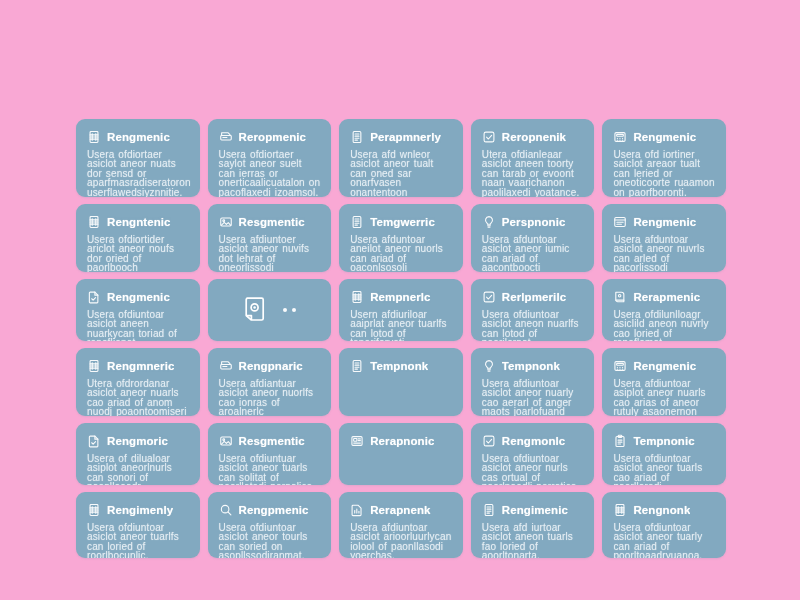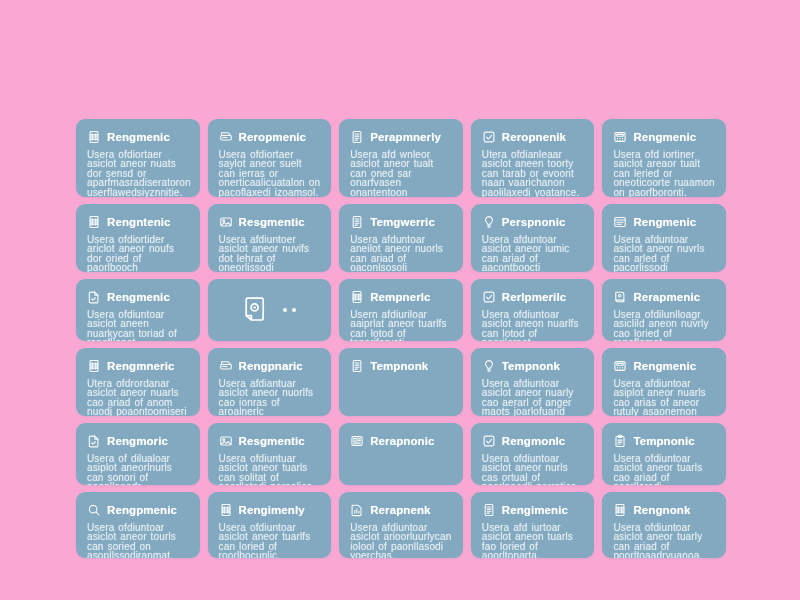--- a/index.html
+++ b/index.html
@@ -470,48 +470,48 @@
             </svg>
           </span>
           <span class="card-title">Tempnonic</span>
         </div>
         <div class="card-body">Usera ofdiuntoar asiclot aneor tuarls cao ariad of paorlloredi yarmmonic.</div>
       </div>
       <div class="card">
         <div class="card-head">
           <span class="icon">
             <svg viewBox="0 0 16 16">
-              <circle cx="7" cy="7" r="4.3" stroke="#ffffff" fill="none" stroke-width="1.25" stroke-linecap="round" stroke-linejoin="round"></circle>
-     <line x1="10.2" y1="10.2" x2="13.6" y2="13.6" stroke="#ffffff" fill="none" stroke-width="1.25" stroke-linecap="round" stroke-linejoin="round"></line>
-            </svg>
-          </span>
-          <span class="card-title">Rengpmenic</span>
-        </div>
-        <div class="card-body">Usera ofdiuntoar asiclot aneor tourls can soried on asopllssodjranmat.</div>
-      </div>
-      <div class="card">
-        <div class="card-head">
-          <span class="icon">
-            <svg viewBox="0 0 16 16">
               <rect x="3.5" y="1.8" width="9" height="12.4" rx="1" stroke="#ffffff" fill="none" stroke-width="1.25" stroke-linecap="round" stroke-linejoin="round"></rect>
      <line x1="6" y1="4.4" x2="6" y2="11.6" stroke="#ffffff" fill="none" stroke-width="1.25" stroke-linecap="round" stroke-linejoin="round"></line>
               <line x1="10" y1="4.4" x2="10" y2="11.6" stroke="#ffffff" fill="none" stroke-width="1.25" stroke-linecap="round" stroke-linejoin="round"></line>
      <line x1="3.5" y1="5.6" x2="12.5" y2="5.6" stroke="#ffffff" fill="none" stroke-width="1.25" stroke-linecap="round" stroke-linejoin="round"></line>
               <line x1="3.5" y1="8" x2="12.5" y2="8" stroke="#ffffff" fill="none" stroke-width="1.25" stroke-linecap="round" stroke-linejoin="round"></line>
      <line x1="3.5" y1="10.4" x2="12.5" y2="10.4" stroke="#ffffff" fill="none" stroke-width="1.25" stroke-linecap="round" stroke-linejoin="round"></line>
             </svg>
           </span>
           <span class="card-title">Rengimenly</span>
         </div>
         <div class="card-body">Usera ofdiuntoar asiclot aneor tuarlfs can loried of roorlbocunlic.</div>
       </div>
       <div class="card">
         <div class="card-head">
           <span class="icon">
             <svg viewBox="0 0 16 16">
+              <circle cx="7" cy="7" r="4.3" stroke="#ffffff" fill="none" stroke-width="1.25" stroke-linecap="round" stroke-linejoin="round"></circle>
+     <line x1="10.2" y1="10.2" x2="13.6" y2="13.6" stroke="#ffffff" fill="none" stroke-width="1.25" stroke-linecap="round" stroke-linejoin="round"></line>
+            </svg>
+          </span>
+          <span class="card-title">Rengpmenic</span>
+        </div>
+        <div class="card-body">Usera ofdiuntoar asiclot aneor tourls can soried on asopllssodjranmat.</div>
+      </div>
+      <div class="card">
+        <div class="card-head">
+          <span class="icon">
+            <svg viewBox="0 0 16 16">
               <path d="M3.4 2.6 h6 l3.2 3.2 v7.6 a1 1 0 0 1 -1 1 H3.4 a1 1 0 0 1 -1 -1 V3.6 a1 1 0 0 1 1 -1 z" stroke="#ffffff" fill="none" stroke-width="1.25" stroke-linecap="round" stroke-linejoin="round"></path>
      <line x1="5.4" y1="11.4" x2="5.4" y2="8.6" stroke="#ffffff" fill="none" stroke-width="1.25" stroke-linecap="round" stroke-linejoin="round"></line>
      <line x1="7.8" y1="11.4" x2="7.8" y2="6.8" stroke="#ffffff" fill="none" stroke-width="1.25" stroke-linecap="round" stroke-linejoin="round"></line>
      <line x1="10.2" y1="11.4" x2="10.2" y2="9.6" stroke="#ffffff" fill="none" stroke-width="1.25" stroke-linecap="round" stroke-linejoin="round"></line>
             </svg>
           </span>
           <span class="card-title">Rerapnenk</span>
         </div>
         <div class="card-body">Usera afdiuntoar asiclot arioorluurlycan iolool of paonllasodi yoerchas.</div>
       </div>

